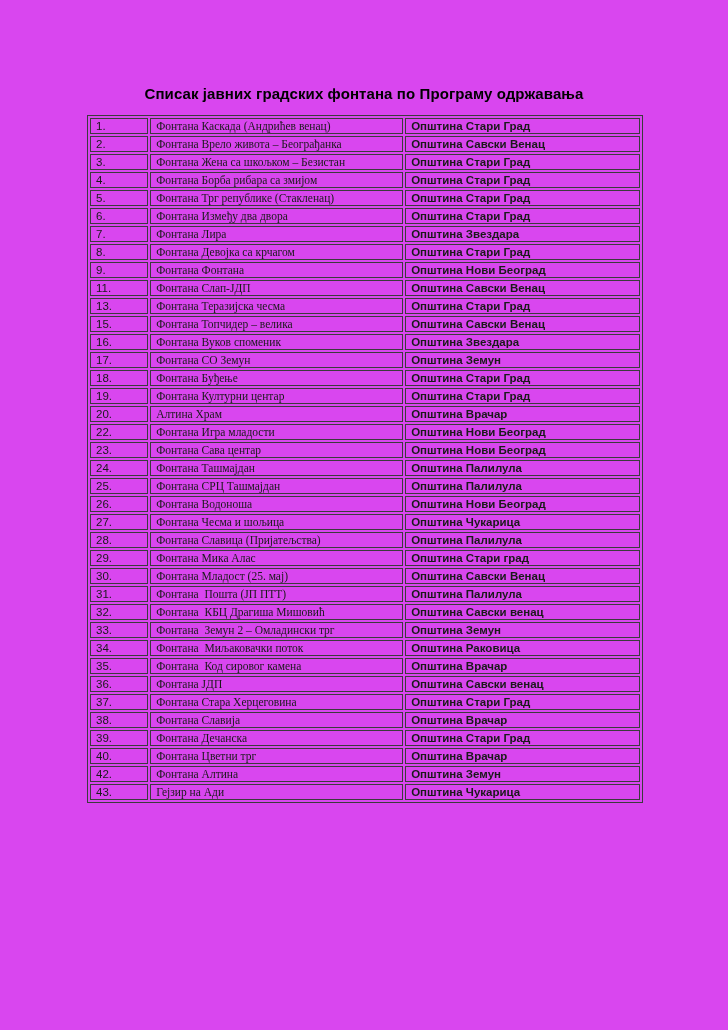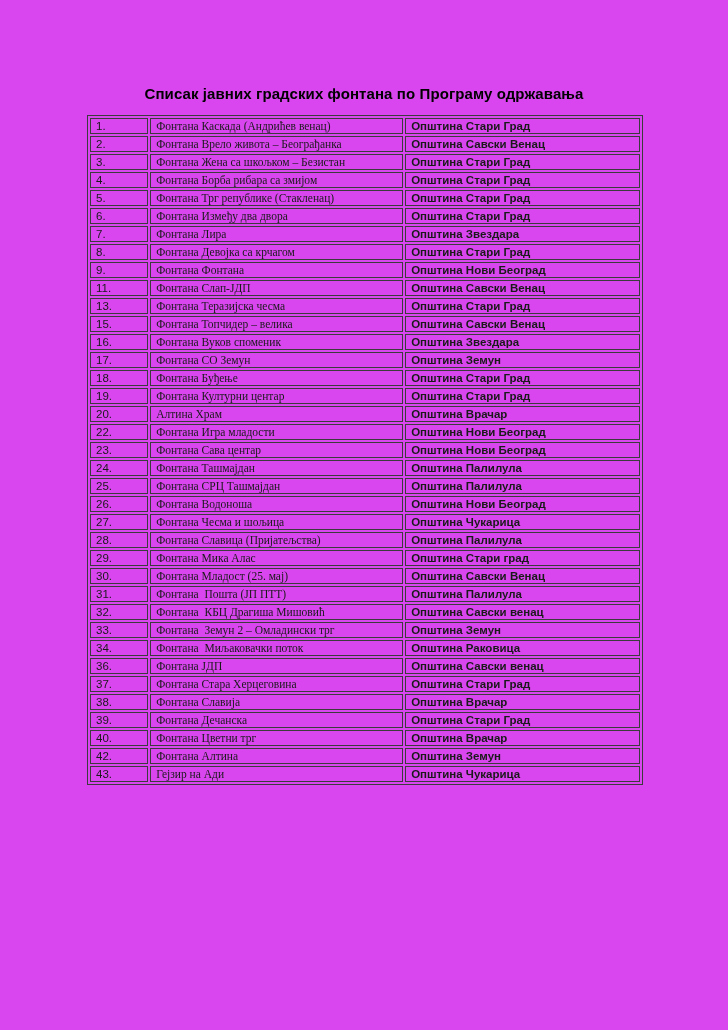--- a/index.html
+++ b/index.html
@@ -203,20 +203,25 @@
           <td class="cell-num">33.</td>
           <td class="cell-name">Фонтана  Земун 2 – Омладински трг</td>
           <td class="cell-mun">Општина Земун</td>
         </tr>
         <tr>
           <td class="cell-num">34.</td>
           <td class="cell-name">Фонтана  Миљаковачки поток</td>
           <td class="cell-mun">Општина Раковица</td>
         </tr>
         <tr>
+          <td class="cell-num">35.</td>
+          <td class="cell-name">Фонтана  Код сировог камена</td>
+          <td class="cell-mun">Општина Врачар</td>
+        </tr>
+        <tr>
           <td class="cell-num">36.</td>
           <td class="cell-name">Фонтана ЈДП</td>
           <td class="cell-mun">Општина Савски венац</td>
         </tr>
         <tr>
           <td class="cell-num">37.</td>
           <td class="cell-name">Фонтана Стара Херцеговина</td>
           <td class="cell-mun">Општина Стари Град</td>
         </tr>
         <tr>

